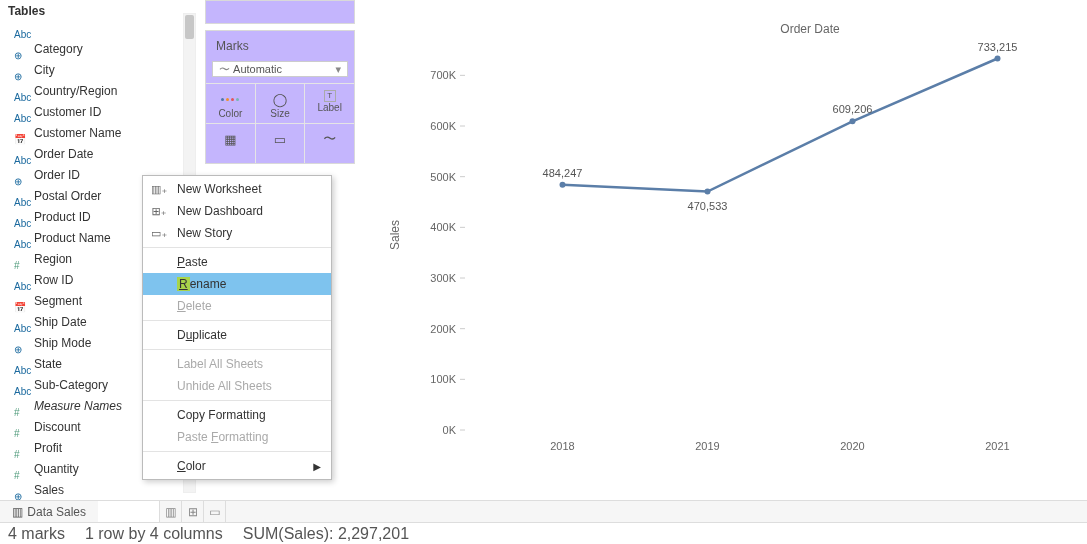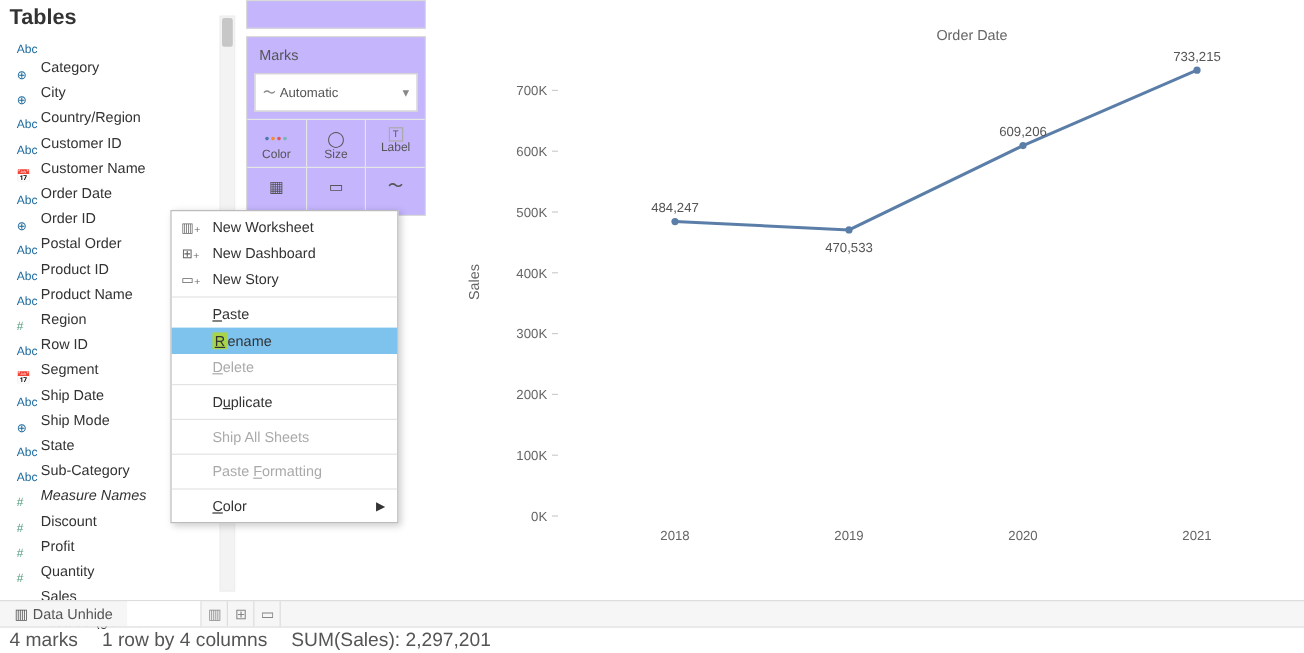--- a/index.html
+++ b/index.html
@@ -1,31 +1,31 @@
 <!DOCTYPE html>
 <html><head>
 <meta charset="utf-8">
 <style>
 * { box-sizing: border-box; margin: 0; padding: 0; font-family: -apple-system, "Segoe UI", Arial, sans-serif; }
 body { font-size: 12px; color: #333; background: #fff; width: 1087px; height: 544px; overflow: hidden; position: relative; }
 
 .left-panel { position: absolute; left: 0; top: 0; width: 190px; height: 500px; padding: 0 8px; }
-.left-panel h3 { font-size: 18px; font-weight: bold; padding: 4px 0 6px 0; }
+.left-panel h3 { font-size: 12px; font-weight: bold; padding: 4px 0 6px 0; }
 .field-row { display: flex; align-items: center; height: 21px; padding-left: 6px; cursor: pointer; }
 .field-row .ficon { width: 20px; color: #1a699e; font-size: 10px; }
 .field-row .ficon.hash { color: #4e9a7a; }
 .field-row span.fname { color: #333; margin-top: 28px; }
 .field-row span.fname.italic { font-style: italic; }
 .scroll-track { position: absolute; left: 183px; top: 13px; width: 13px; height: 480px; background: #f3f3f3; border: 1px solid #eee; }
 .scroll-thumb { position: absolute; left: 1px; top: 1px; width: 9px; height: 24px; background: #c7c7c7; border-radius: 2px; }
 
 .mid-panel { position: absolute; left: 205px; top: 0; width: 150px; }
 .card { border: 1px solid #d9d9d9; background: #c4b5fd; margin-bottom: 6px; }
 .card-head { padding: 8px 10px; font-size: 12px; color: #555; }
-.mark-type { margin: 0 6px 6px 6px; border: 1px solid #ccc; height: 32px; display: flex; align-items: center; padding: 0 6px; background: #fff; font-size: 11px; color: #555; justify-content: space-between; }
+.mark-type { margin: 0 6px 6px 6px; border: 1px solid #ccc; height: 16px; display: flex; align-items: center; padding: 0 6px; background: #fff; font-size: 11px; color: #555; justify-content: space-between; }
 .mark-type .chev { color: #888; }
 .mark-cells { display: flex; border-top: 1px solid #e5e5e5; }
 .mcell { flex: 1; text-align: center; padding: 6px 0 4px 0; font-size: 10px; color: #555; border-right: 1px solid #e5e5e5; }
 .mcell:last-child { border-right: none; }
 .mcell .mi { height: 18px; display: flex; align-items: center; justify-content: center; font-size: 13px; }
 .mcell .mi.dots span { width:3px;height:3px;border-radius:50%;display:inline-block;margin:0 1px; }
 .card.top { height: 24px; }
 
 .chart-area { position: absolute; left: 380px; top: 0; right: 0; height: 500px; }
 .chart-title { position: absolute; left: 180px; top: 22px; width: 500px; text-align: center; font-size: 12px; color: #666; }
@@ -286,37 +286,43 @@
     </div>
     <div class="ctx-item disabled">
       <span><span class="" style="text-decoration:underline">D</span>elete</span>
     </div>
     <div class="ctx-sep"></div>
     <div class="ctx-item">
       <span>D<span class="" style="text-decoration:underline">u</span>plicate</span>
     </div>
     <div class="ctx-sep"></div>
     <div class="ctx-item disabled">
-      <span>Ship All Sheets</span>
-    </div>
-    <div class="ctx-sep"></div>
+      <span>Label All Sheets</span>
+    </div>
+    <div class="ctx-item disabled">
+      <span>Unhide All Sheets</span>
+    </div>
+    <div class="ctx-sep"></div>
+    <div class="ctx-item">
+      <span>Copy Formatting</span>
+    </div>
     <div class="ctx-item disabled">
       <span>Paste <span class="" style="text-decoration:underline">F</span>ormatting</span>
     </div>
     <div class="ctx-sep"></div>
     <div class="ctx-item">
       <span><span class="" style="text-decoration:underline">C</span>olor</span>
       <span class="arrow">▶</span>
     </div>
   </div>
 
 <div class="tab-strip">
   <div class="ds">
     <span>▥</span>
-    <span>Data Unhide</span>
+    <span>Data Sales</span>
   </div>
   <div class="sheet-tab">
       <span style="visibility:hidden">Sheet 1</span>
     </div>
   <div class="addbtn">▥</div>
   <div class="addbtn">⊞</div>
   <div class="addbtn">▭</div>
 </div>
 
 <div class="status">

